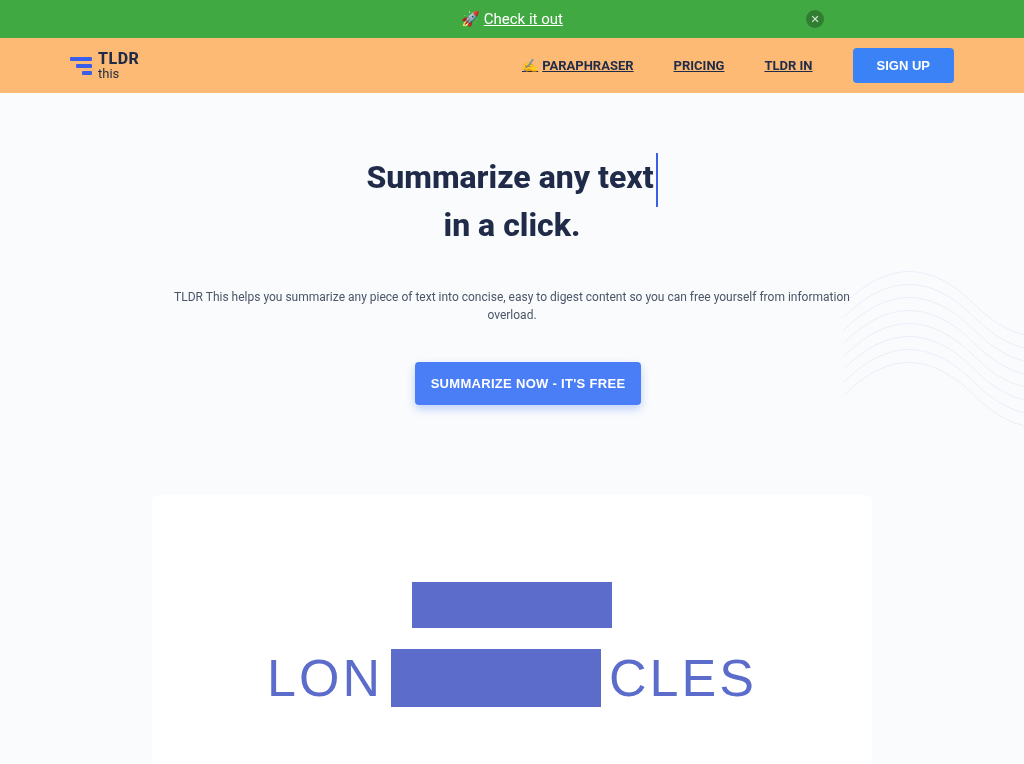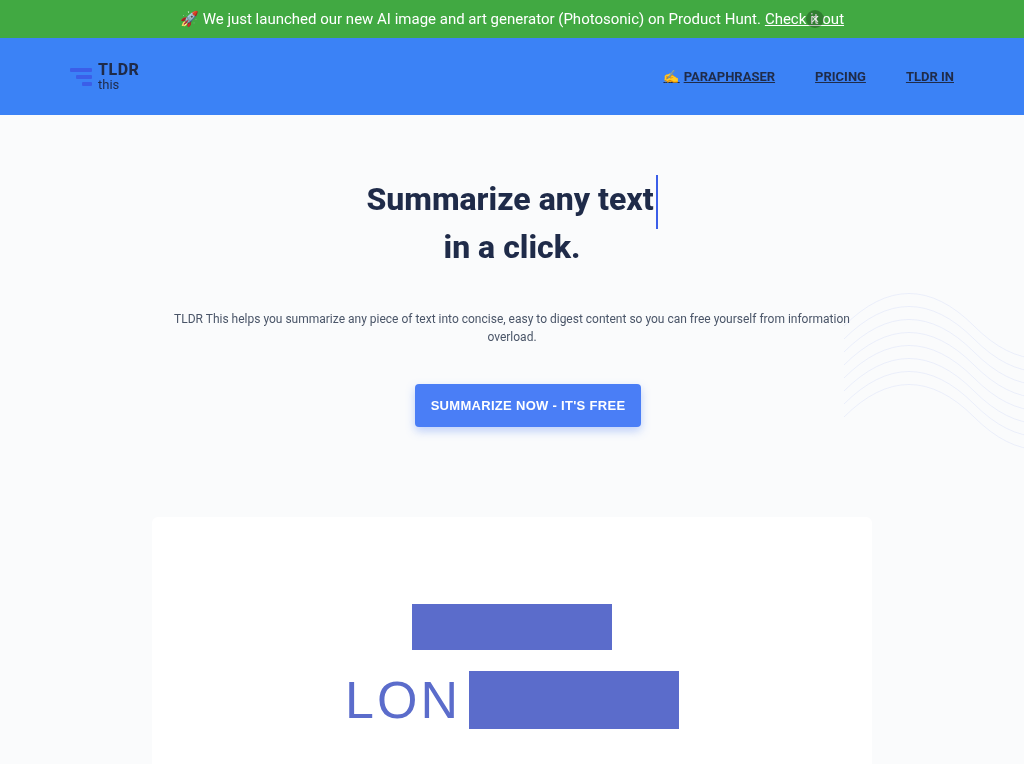--- a/index.html
+++ b/index.html
@@ -29,22 +29,22 @@
       justify-content: center;
       cursor: pointer;
       font-size: 11px;
       color: rgba(255,255,255,0.8);
     }
     
     .header {
       display: flex;
       align-items: center;
       justify-content: space-between;
-      padding: 24px 70px;
-      background: #3b82f6;
+      padding: 10px 70px;
+      background: #fdba74;
       gap: 15px;
     }
     .logo { display: flex; align-items: center; gap: 6px; }
     .logo-bars { display: flex; flex-direction: column; gap: 3px; }
     .logo-bar { background: #3b5ee8; height: 4px; border-radius: 1px; }
     .logo-bar:nth-child(1) { width: 22px; }
     .logo-bar:nth-child(2) { width: 16px; margin-left: 6px; }
     .logo-bar:nth-child(3) { width: 10px; margin-left: 12px; }
     .logo-text { display: flex; flex-direction: column; line-height: 1; }
     .logo-tldr { font-weight: 800; font-size: 16px; color: #1f2b49; letter-spacing: 0.5px; }
@@ -147,21 +147,20 @@
       opacity: 0.12;
       pointer-events: none;
     }
   </style>
 </head>
 <body>
 
 <div class="announcement-bar">
   <div class="announcement-content">
     <span>🚀</span>
-    <span>We just launched our new AI image and art generator (Photosonic) on Product Hunt. </span>
     <a class="announcement-link">Check it out</a>
   </div>
   <div class="announcement-close">✕</div>
 </div>
 
 <div class="header">
   <div class="logo">
     <div class="logo-bars">
       <div class="logo-bar"></div>
       <div class="logo-bar"></div>
@@ -172,20 +171,21 @@
       <span class="logo-this">this</span>
     </div>
   </div>
   <div class="nav">
     <a class="nav-link">
       <span>✍️</span>
       <span>PARAPHRASER</span>
     </a>
     <a class="nav-link">PRICING</a>
     <a class="nav-link">TLDR IN</a>
+    <button class="signup-btn">SIGN UP</button>
   </div>
 </div>
 
 <div class="hero">
   <svg class="wave-decoration" viewBox="0 0 200 200">
     <g stroke="#3b5ee8" stroke-width="0.5" fill="none">
       <path d="M0,100 Q50,50 100,100 T200,100"></path>
       <path d="M0,110 Q50,60 100,110 T200,110"></path>
       <path d="M0,120 Q50,70 100,120 T200,120"></path>
       <path d="M0,130 Q50,80 100,130 T200,130"></path>
@@ -201,14 +201,15 @@
   </h1>
   <p class="hero-subtitle">TLDR This helps you summarize any piece of text into concise, easy to digest content so you can free yourself from information overload.</p>
   <button class="cta-btn">SUMMARIZE NOW - IT'S FREE</button>
 </div>
 
 <div class="demo-container">
   <div class="demo-block1"></div>
   <div class="demo-row">
     <span class="demo-text">LON</span>
     <div class="demo-block2"></div>
+    <span class="demo-text">CLES</span>
   </div>
 </div>
 
 </body></html>

